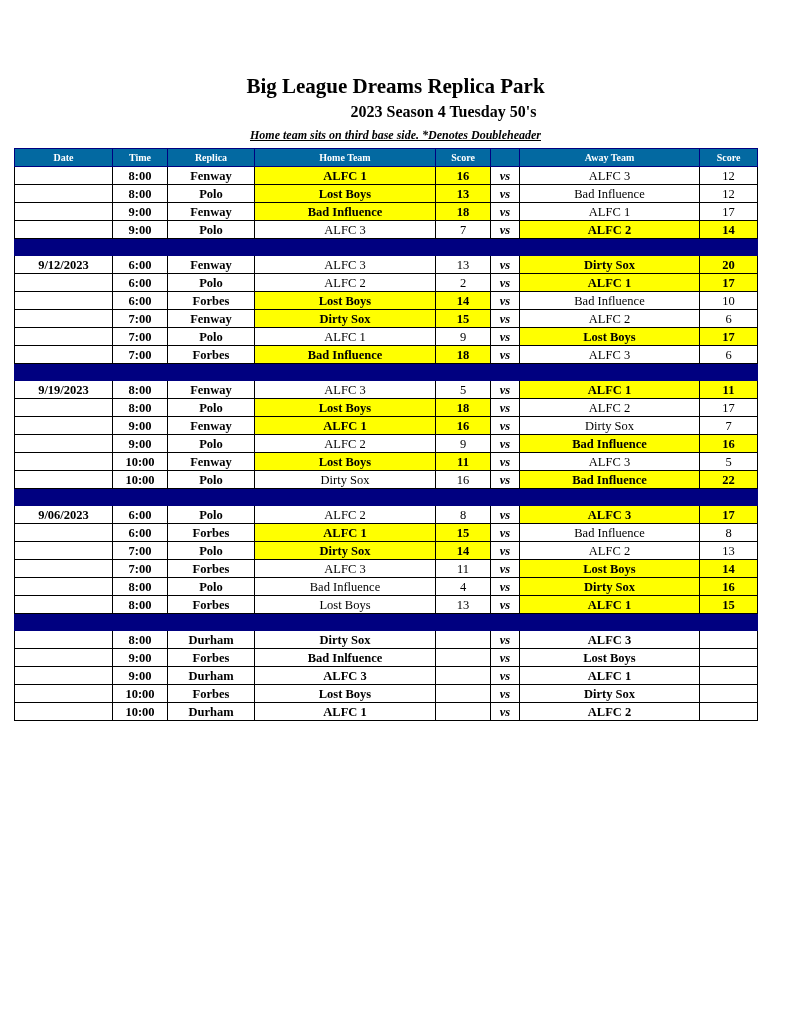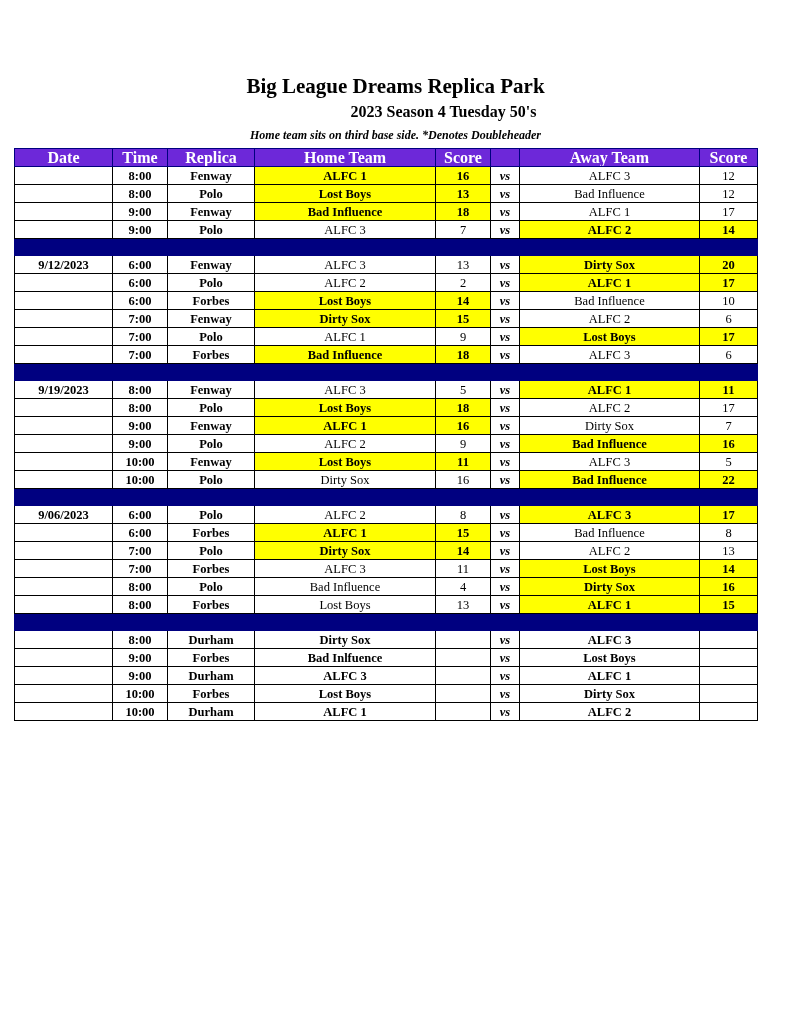--- a/index.html
+++ b/index.html
@@ -1,26 +1,26 @@
 <!DOCTYPE html>
 <html><head>
 <meta charset="utf-8">
 <style>
   html, body { margin: 0; padding: 0; background: #ffffff; }
   body { width: 791px; height: 1024px; position: relative; overflow: hidden;
          font-family: "Liberation Serif", "DejaVu Serif", serif; color: #000; }
   .title { position: absolute; left: 0; width: 791px; text-align: center; font-weight: bold; }
   #t1 { top: 74px; font-size: 21px; }
   #t2 { top: 103px; font-size: 16px; padding-left: 48px; }
-  #t3 { top: 128px; font-size: 12px; font-style: italic; }
+  #t3 { top: 128px; font-size: 12px; font-style: italic; text-decoration: underline; }
   table.sched { position: absolute; left: 14px; top: 148px; border-collapse: collapse;
                 table-layout: fixed; width: 743px; }
   table.sched td, table.sched th { border: 1px solid #000; height: 17px; padding: 0;
                 text-align: center; font-size: 12.5px; line-height: 16px; white-space: nowrap; overflow: hidden; }
-  table.sched th { background: #6d28d9; color: #ffffff; font-weight: bold; font-size: 16px; border-color: #000080; margin-top: 36px; }
+  table.sched th { background: #0369a1; color: #ffffff; font-weight: bold; font-size: 10px; border-color: #000080; margin-top: 36px; }
   tr.sep td { background: #000080; height: 16px; border-color: #000080; }
   td.date, td.time, td.rep { font-weight: bold; }
   td.team, td.score { font-weight: normal; }
   td.win { background: #ffff00; font-weight: bold; }
   td.vs { font-style: italic; font-weight: bold; font-size: 11px; }
   tr.future td.team { font-weight: bold; }
 </style>
 </head>
 <body>
 

